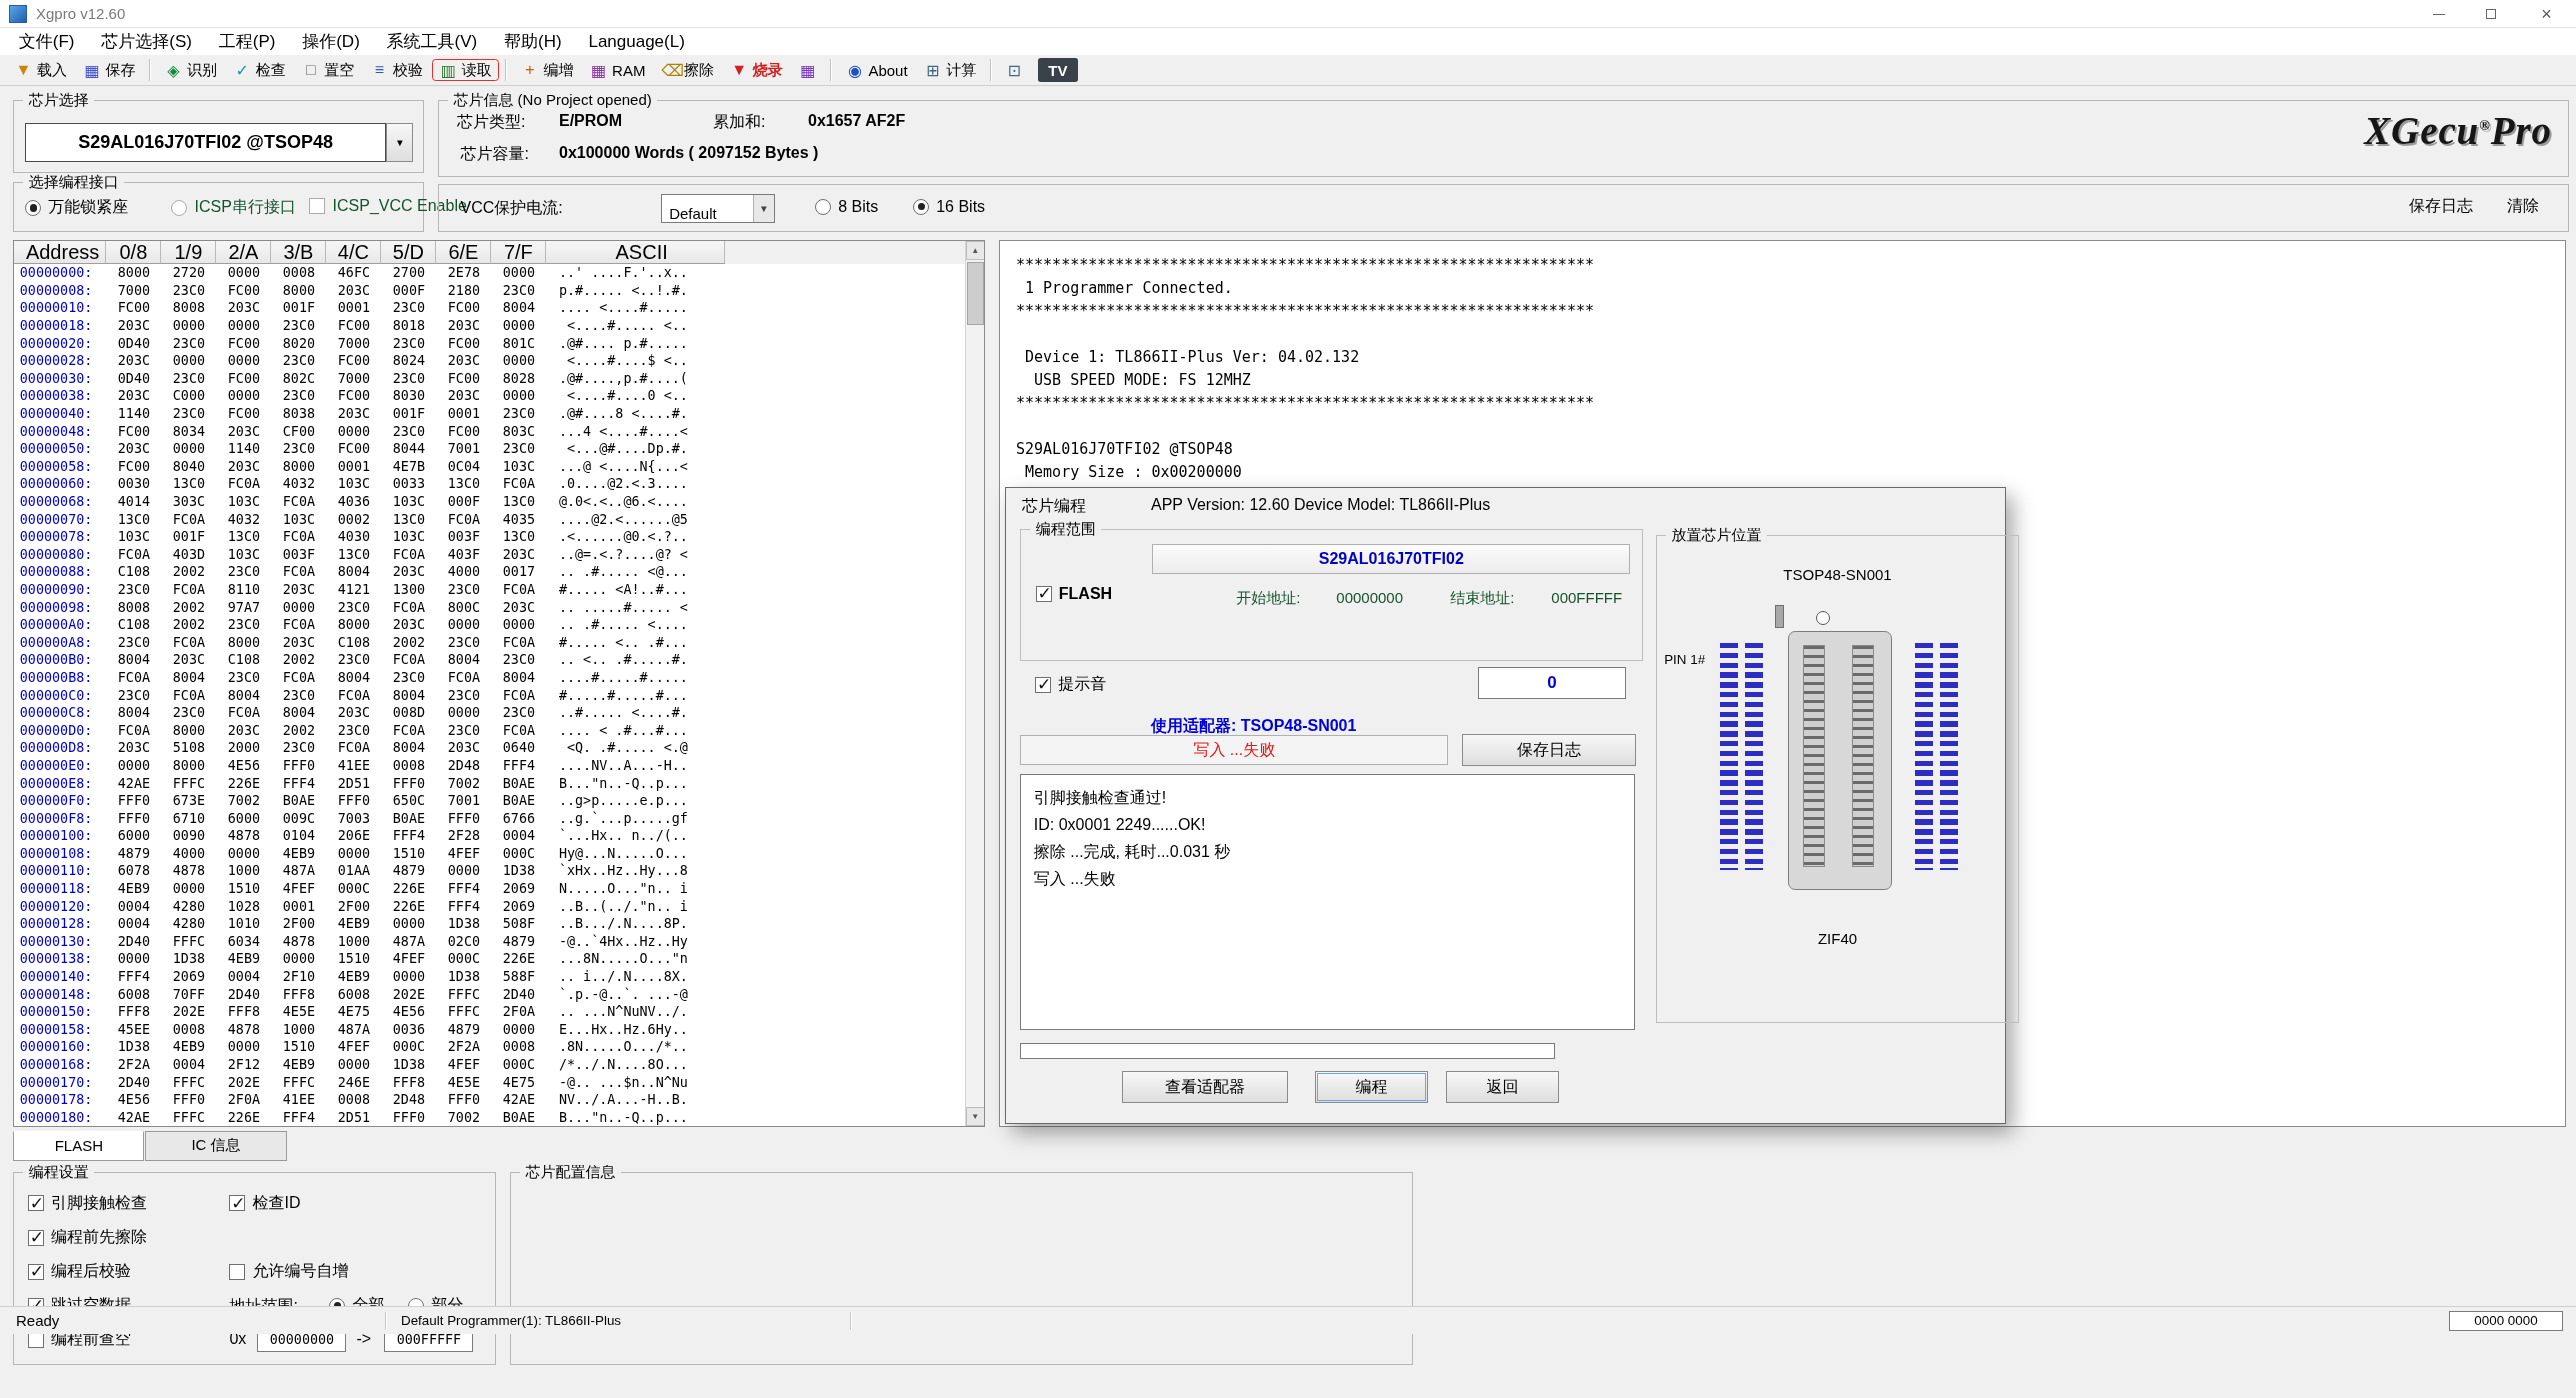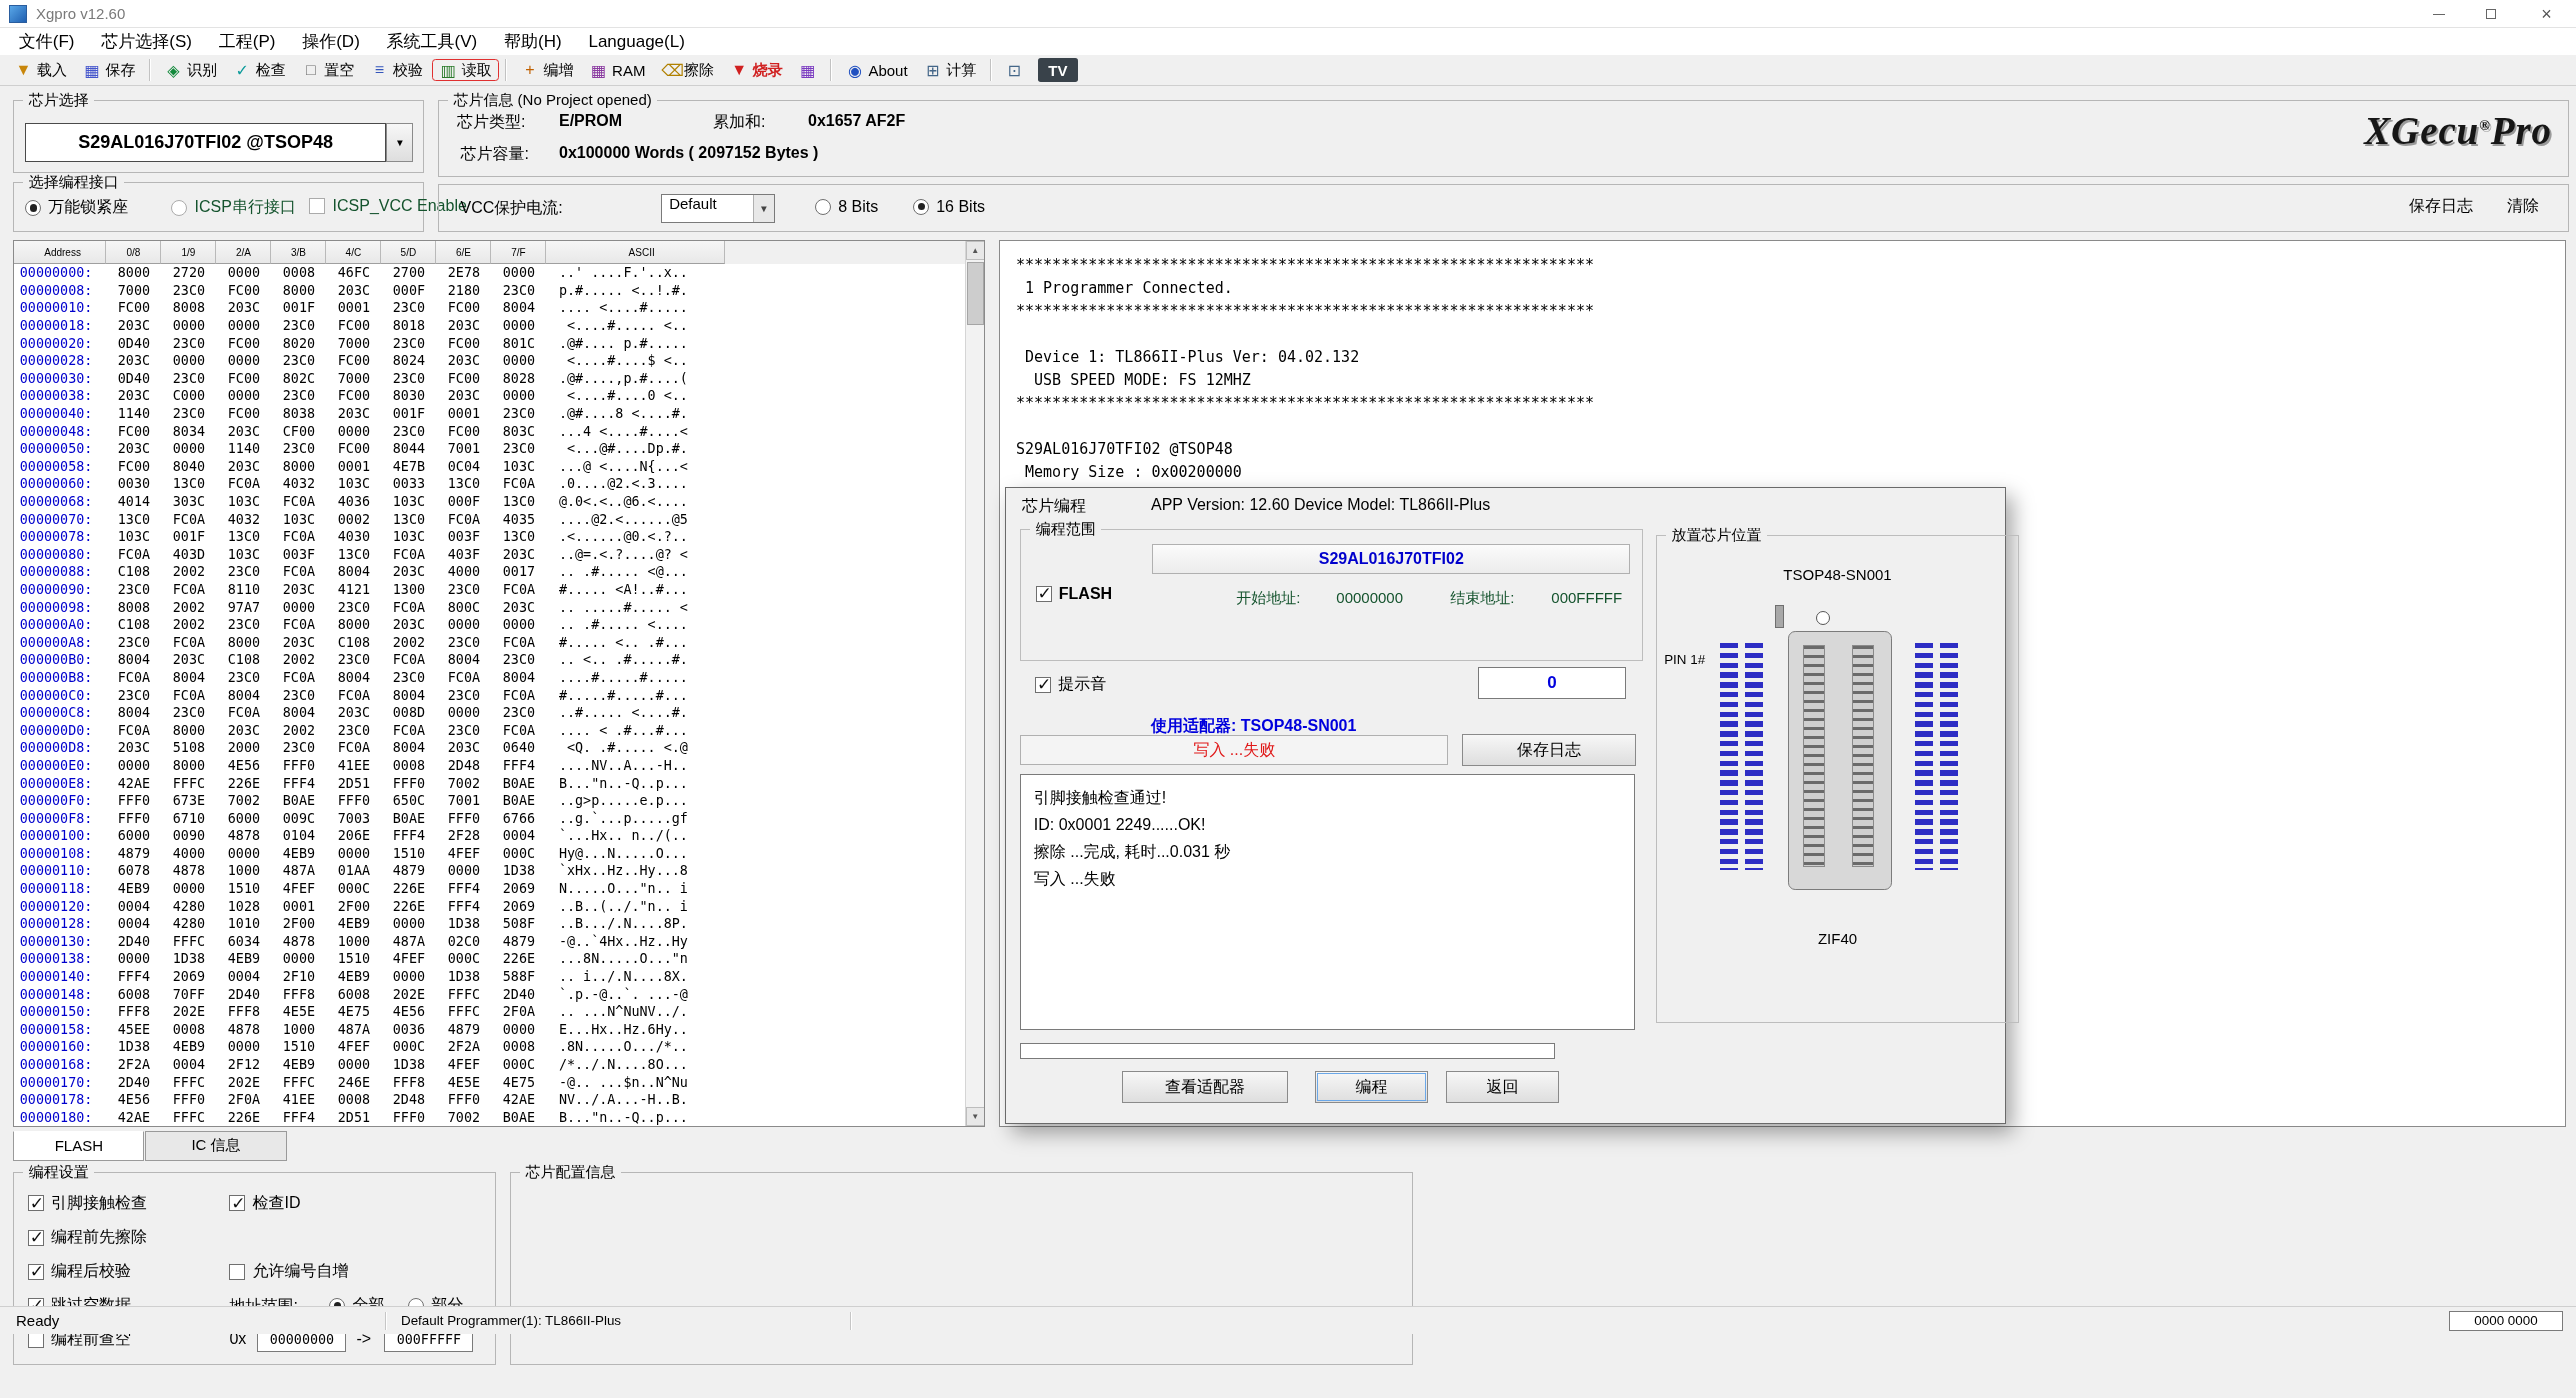--- a/index.html
+++ b/index.html
@@ -40,32 +40,32 @@
   .dis { color:#14532d; }
   .dis .cb,.dis .rb { border-color:#ababab; }
   .btn { display:flex; align-items:center; justify-content:center; border:0.9px solid #8a8a8a; background:linear-gradient(#f7f7f7,#dedede); font-size:16px; white-space:nowrap; }
   .btn.focus { outline:1.8px solid #6aa7e8; outline-offset:-3.6px; }
   .inset { background:#fff; border:0.9px solid #7a7a7a; }
   .mini-in { position:absolute; display:flex; align-items:center; justify-content:center; background:#fff; border:0.9px solid #7a7a7a; font-family:"DejaVu Sans Mono",monospace; font-size:13.4px; }
 
   
   .chipbox { position:absolute; left:10.7px; top:21.5px; width:361px; height:39px; background:#fff; border:1.8px solid #4a4a4a; display:flex; align-items:center; justify-content:center; font-weight:bold; font-size:18px; }
   .ddbtn { position:absolute; left:372px; top:21.5px; width:27px; height:39px; }
-  .sel { position:absolute; background:#fff; border:0.9px solid #7a7a7a; display:flex; align-items:flex-start; font-size:15px; padding-left:7.2px; }
+  .sel { position:absolute; background:#fff; border:0.9px solid #7a7a7a; display:flex; align-items:flex-end; font-size:15px; padding-left:7.2px; }
   .sel .arr { margin-left:auto; width:21.5px; height:100%; background:#e8e8e8; border-left:0.9px solid #b0b0b0; display:flex; align-items:center; justify-content:center; font-size:9.8px; color:#444; }
   .lbl { position:absolute; white-space:nowrap; }
   .val { font-weight:bold; }
 
   
   .logo { position:absolute; right:16px; top:7.2px; font-family:"Liberation Serif","DejaVu Serif",serif; font-style:italic; font-weight:bold; font-size:39px; letter-spacing:0.9px; color:#161616; text-shadow:1.8px 1.8px 0 #9a9a9a; }
   .logo sup { font-size:14.3px; }
 
   
   .hexpanel { position:absolute; left:13.4px; top:240px; width:972px; height:887px; background:#fff; border:0.9px solid #8a8a8a; overflow:hidden; }
-  .hx-head { display:flex; height:23px; background:#f0f0f0; font-size:10px; }
+  .hx-head { display:flex; height:23px; background:#f0f0f0; font-size:20px; }
   .hx-h { display:flex; align-items:center; justify-content:center; border-right:0.9px solid #b9b9b9; border-bottom:0.9px solid #9f9f9f; background:linear-gradient(#f6f6f6,#e8e8e8); }
   .hx-body { font-family:"DejaVu Sans Mono",monospace; font-size:13.4px; }
   .hx-row { display:flex; height:17.6px; align-items:center; }
   .hx-addr { width:92px; padding-left:5.4px; }
   .addr { color:#0000cd; }
   .hx-w { width:55px; text-align:center; }
   .hx-ascii { width:179px; padding-left:12.5px; white-space:pre; }
   .vscroll { position:absolute; right:0; top:0; bottom:0; width:19.7px; background:#f2f2f2; border-left:0.9px solid #d5d5d5; }
   .varrow { position:absolute; left:0; width:19px; height:19px; background:#e8e8e8; border:0.9px solid #bdbdbd; display:flex; align-items:center; justify-content:center; font-size:8px; color:#555; }
   .vthumb { position:absolute; left:0.9px; top:20.6px; width:17px; height:63px; background:#cdcdcd; border:0.9px solid #a5a5a5; }

